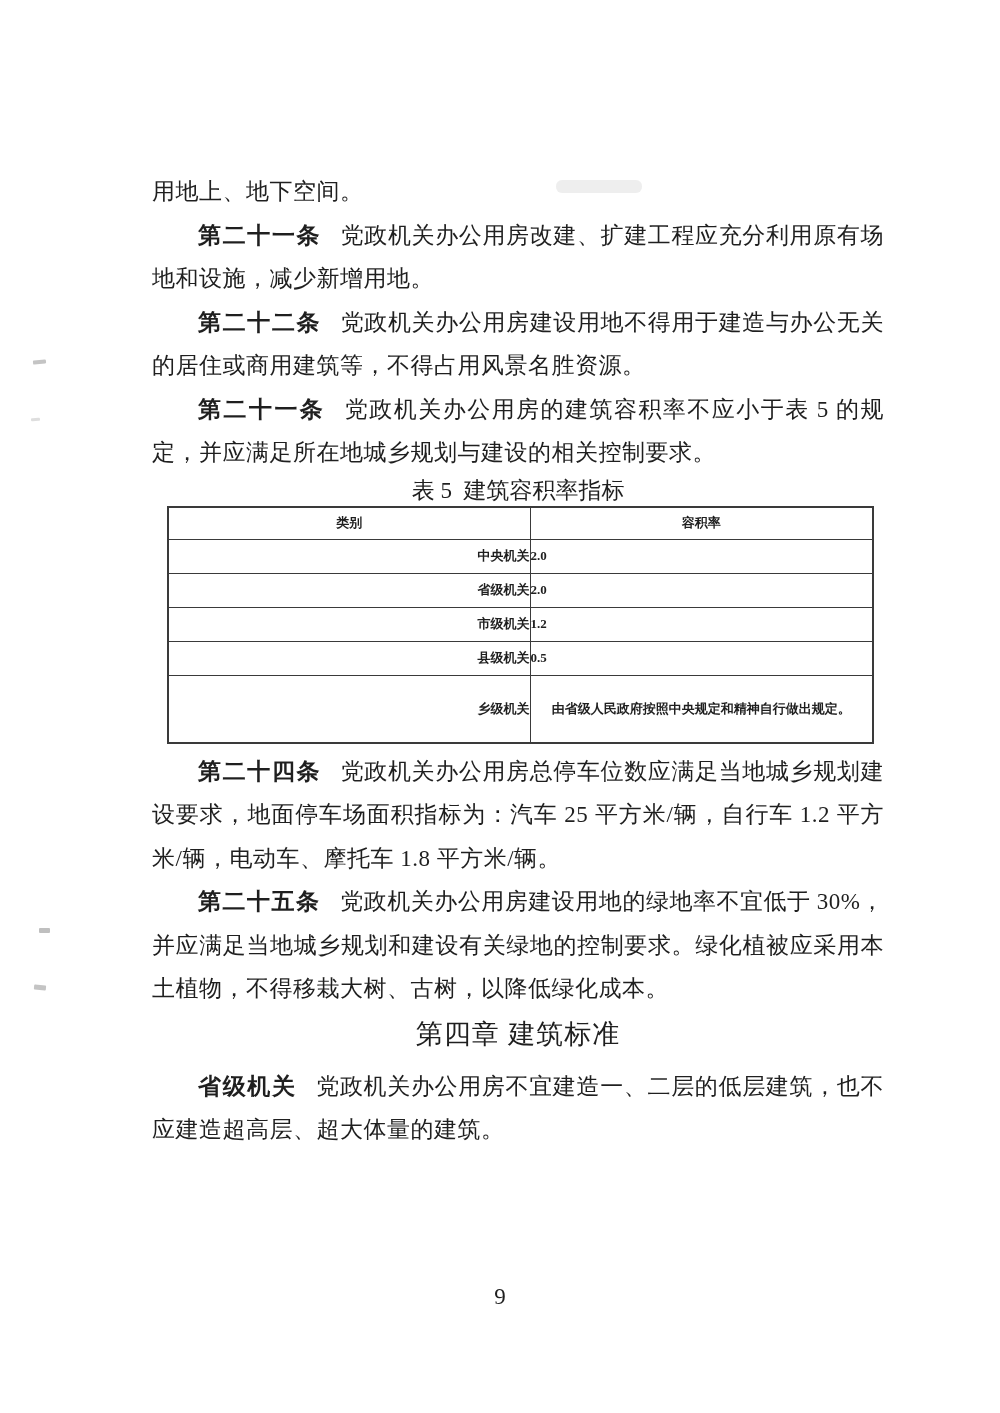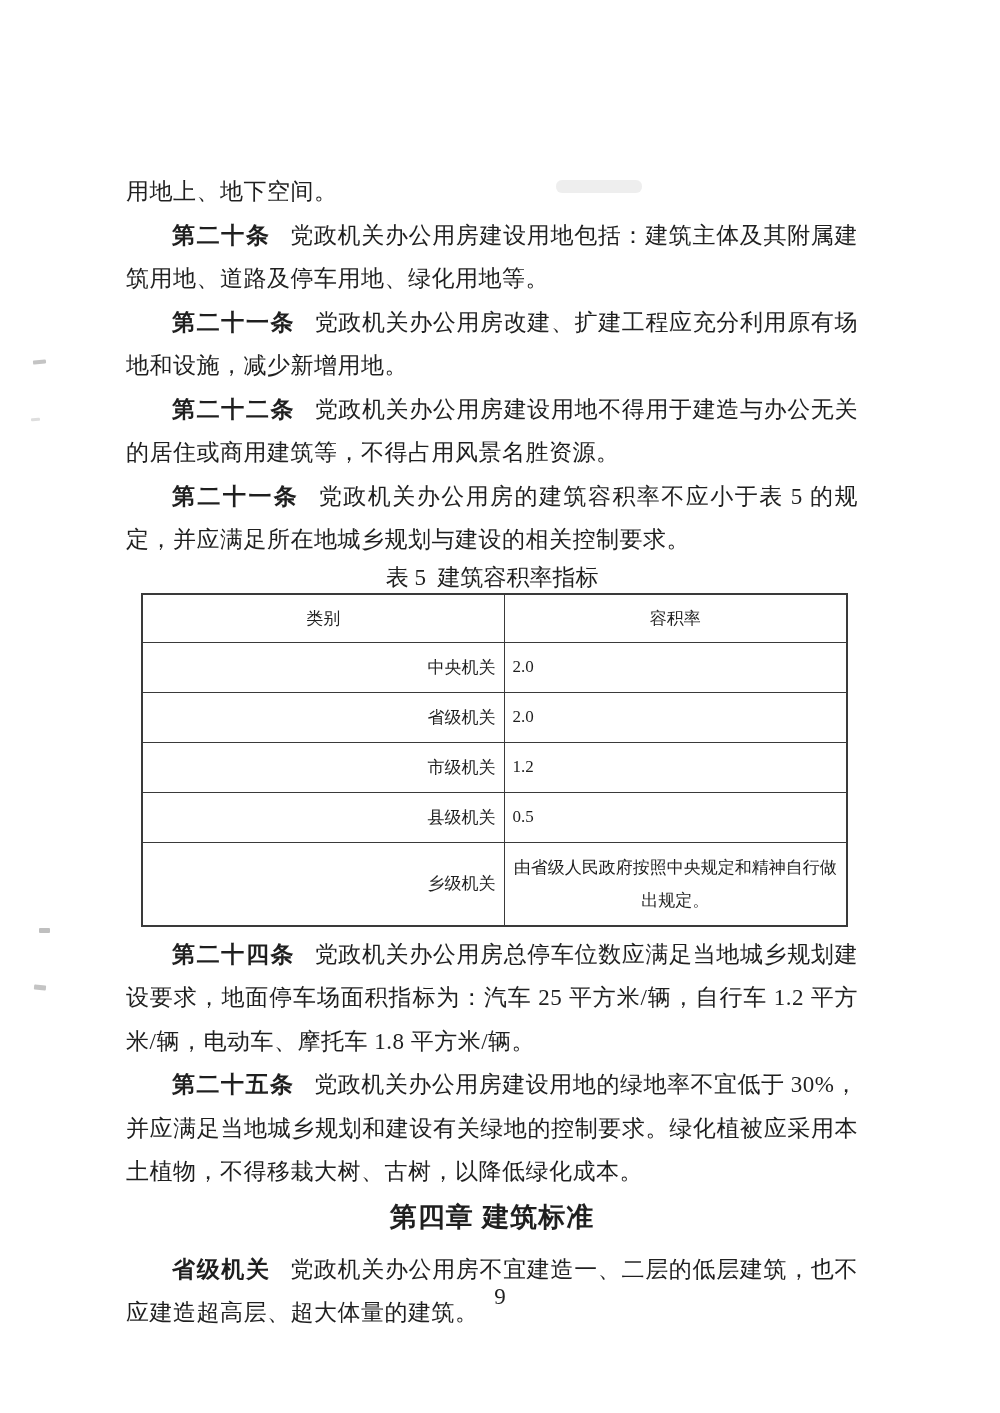--- a/index.html
+++ b/index.html
@@ -11,21 +11,21 @@
     position: relative;
     width: 1000px;
     height: 1413px;
     background: #ffffff;
     font-family: "Liberation Serif", "DejaVu Serif", serif;
     color: #1f1f1f;
     overflow: hidden;
   }
   .text-block {
     position: absolute;
-    left: 126px;
+    left: 152px;
     top: 170px;
     width: 732px;
   }
   .body-line {
     margin: 0;
     font-size: 23px;
     line-height: 43.5px;
     text-align: justify;
     letter-spacing: 0.5px;
   }
@@ -48,44 +48,44 @@
   table.far-table {
     border-collapse: collapse;
     margin-left: 15px;
     width: 705px;
     table-layout: fixed;
     border: 2px solid #3a3a3a;
   }
   table.far-table th,
   table.far-table td {
     border: 1px solid #3a3a3a;
-    font-size: 17px;
-    font-weight: normal;
-    padding: 8px;
+    font-size: 13px;
+    font-weight: bold;
+    padding: 0;
   }
   col.col-category { width: 362px; }
   col.col-far { width: 343px; }
   th.hdr { height: 31px; text-align: center; }
   td.cell-category {
     height: 33px;
     text-align: right;
     padding-left: 12px;
   }
   td.cell-value { text-align: left; }
   tr.row-tall td { height: 66px; }
   td.cell-note {
     text-align: center;
     padding-left: 10px;
     font-size: 20px;
     line-height: 33px;
   }
   .chapter-heading {
     margin: 2px 0 10px 0;
     font-family: "Liberation Sans", "DejaVu Sans", sans-serif;
-    font-weight: bold;
+    font-weight: normal;
     font-size: 27px;
     line-height: 42px;
     text-align: center;
     white-space: pre-wrap;
     letter-spacing: 1px;
   }
   .page-number {
     position: absolute;
     left: 0;
     right: 0;
@@ -117,21 +117,20 @@
   <span class="scan-speck speck-1"></span>
   <span class="scan-speck speck-2"></span>
   <span class="scan-speck speck-3"></span>
   <span class="scan-speck speck-4"></span>
   <span class="scan-smudge"></span>
 
   <main class="text-block">
 
     <p class="body-line">用地上、地下空间。</p>
 
-    <p class="body-line article"><span class="article-label">第二十条</span><span>党政机关办公用房建设用地包括：建筑主体及其附属建筑用地、道路及停车用地、绿化用地等。</span></p>
 
     <p class="body-line article"><span class="article-label">第二十一条</span><span>党政机关办公用房改建、扩建工程应充分利用原有场地和设施，减少新增用地。</span></p>
 
     <p class="body-line article"><span class="article-label">第二十二条</span><span>党政机关办公用房建设用地不得用于建造与办公无关的居住或商用建筑等，不得占用风景名胜资源。</span></p>
 
     <p class="body-line article"><span class="article-label">第二十一条</span><span>党政机关办公用房的建筑容积率不应小于表 5 的规定，并应满足所在地城乡规划与建设的相关控制要求。</span></p>
 
     <div class="table-caption">表 5  建筑容积率指标</div>
 
     <table class="far-table">

